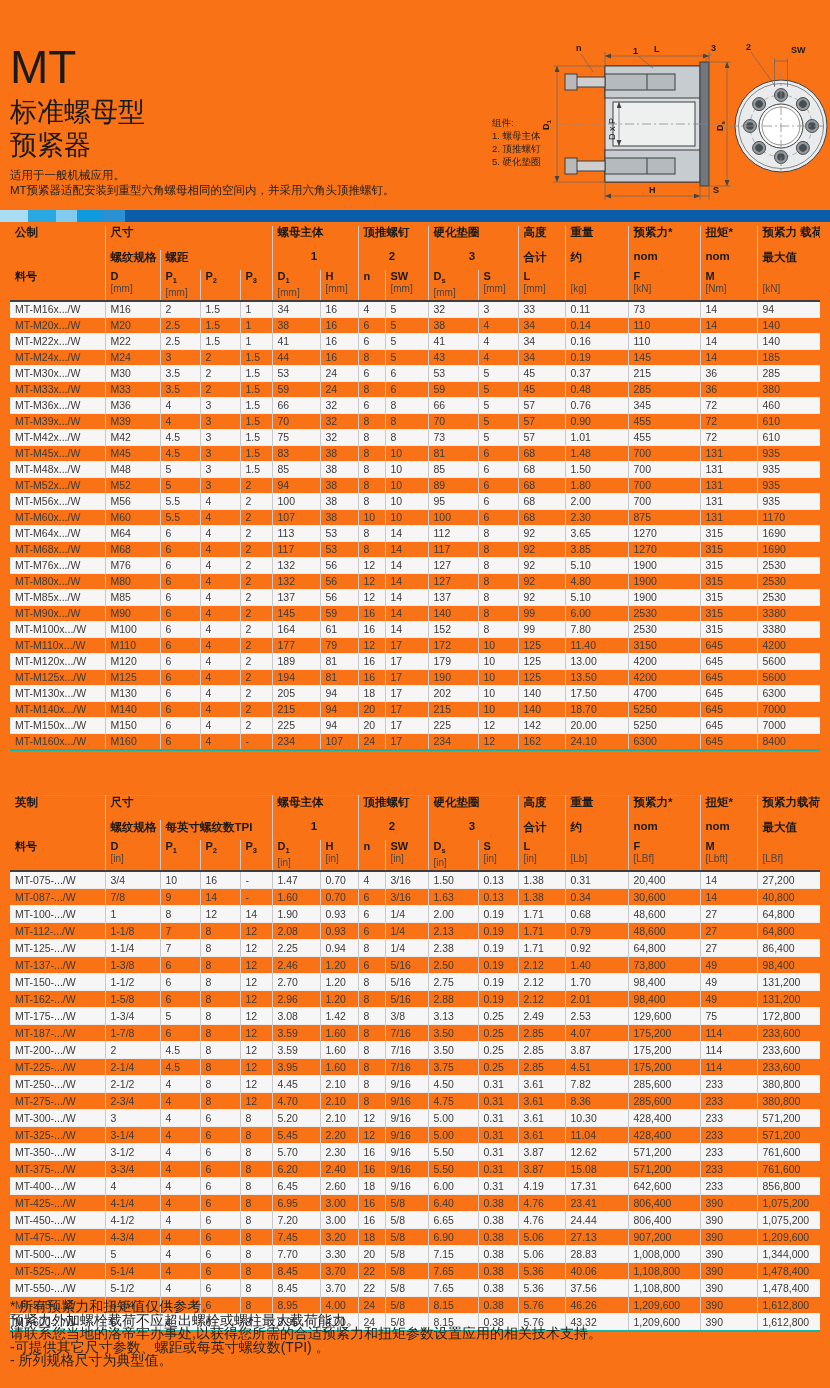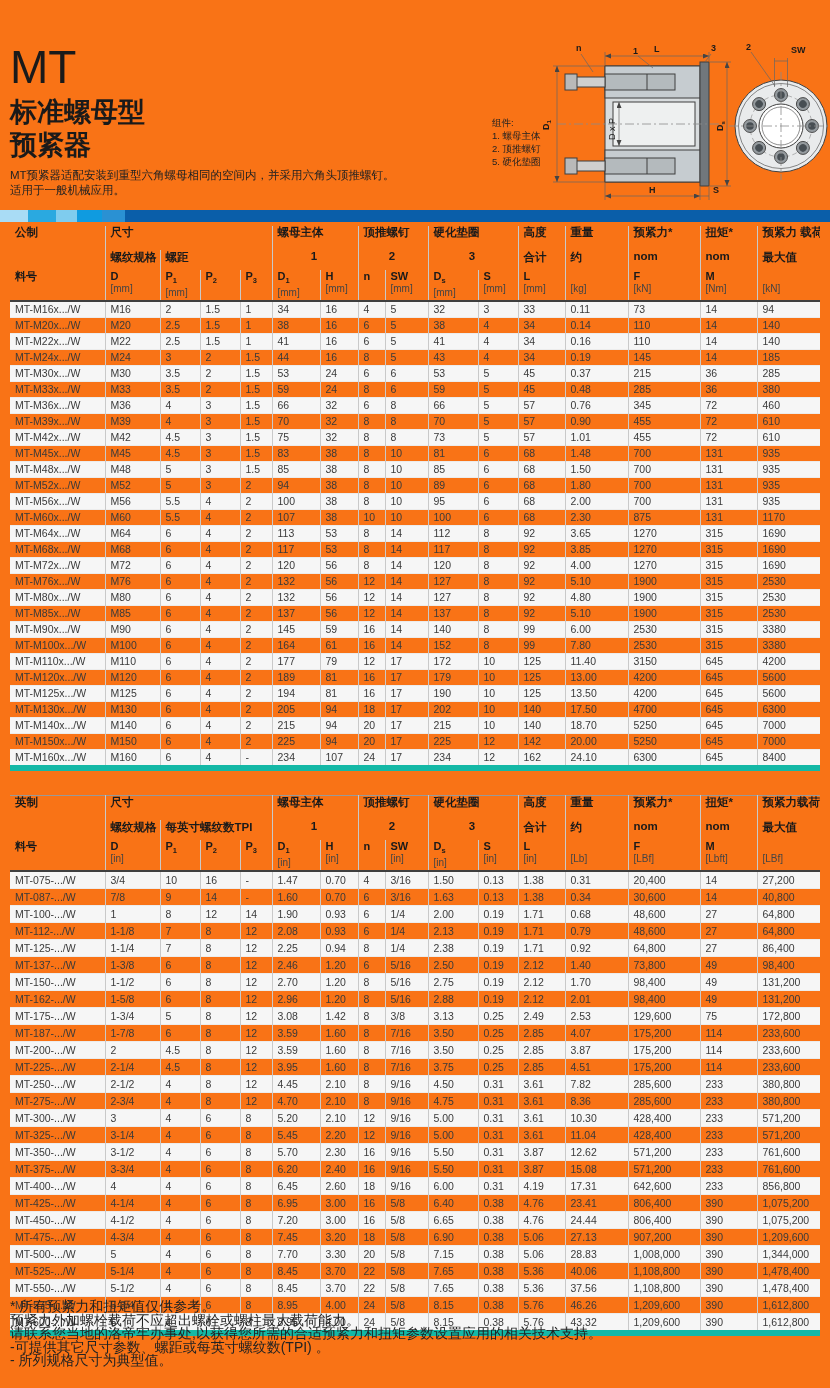--- a/index.html
+++ b/index.html
@@ -1,35 +1,35 @@
 <!DOCTYPE html>
 <html><head>
 <meta charset="utf-8">
 <style>
   html,body{margin:0;padding:0;background:#fff;}
   body{font-family:"Liberation Sans","DejaVu Sans",sans-serif;color:#1a1a1a;}
   .page{position:relative;width:830px;height:1388px;background:#f97316;overflow:hidden;}
 
   .title{position:absolute;left:10px;top:44px;font-size:46px;font-weight:400;line-height:46px;}
-  .subtitle{position:absolute;left:10px;top:96px;font-size:27px;line-height:33px;font-weight:700;}
+  .subtitle{position:absolute;left:10px;top:96px;font-size:27px;line-height:33px;font-weight:400;}
   .desc{position:absolute;left:10px;top:168px;font-size:11.5px;line-height:15px;color:#222;}
 
   .legend{position:absolute;left:492px;top:116px;font-size:9.5px;line-height:13px;color:#222;}
   .drawing{position:absolute;left:535px;top:40px;}
   .drawing text{font-family:"Liberation Sans","DejaVu Sans",sans-serif;}
 
   .bar{position:absolute;left:0;top:210px;width:830px;height:12px;display:flex;}
   .bar div{height:12px;}
 
   .tablewrap{position:absolute;left:10px;width:810px;}
   #metric-host{top:226px;}
   #imperial-host{top:766px;margin-top:29px;}
   #imperial-host table{border-top:1px solid #999;}
 
-  table.spec{border-collapse:collapse;table-layout:fixed;width:810px;border-bottom:6px solid #14b8a6;}
+  table.spec{border-collapse:collapse;table-layout:fixed;width:810px;border-bottom:2px solid #14b8a6;}
   table.spec th,table.spec td{padding:0 2px 0 5px;text-align:left;vertical-align:top;overflow:hidden;white-space:nowrap;}
   th.h1{font-size:11.5px;font-weight:bold;height:24px;padding-top:5px;white-space:pre-line;line-height:12.5px;}
   th.h2{font-size:11.5px;font-weight:bold;height:20px;padding-top:2px;}
   th.h2.ctr{text-align:center;padding-left:0;}
   th.h3{height:30px;padding-top:2px;}
   th.h3 .sym{display:block;font-size:11px;font-weight:bold;line-height:13px;min-height:13px;}
   th.h3 .sym sub{font-size:7.5px;}
   th.h3 .unit{display:block;font-size:10px;font-weight:normal;color:#444;line-height:12px;}
   thead tr:last-child th{border-bottom:2px solid #3f3f3f;}
   td{font-size:10.5px;color:#3a3a3a;height:15px;line-height:15px;}
@@ -43,22 +43,22 @@
 </head>
 <body>
 <div class="page">
 
   <div class="title">MT</div>
   <div class="subtitle">
     <div>标准螺母型</div>
     <div>预紧器</div>
   </div>
   <div class="desc">
+    <div>适用于一般机械应用。</div>
     <div>MT预紧器适配安装到重型六角螺母相同的空间内，并采用六角头顶推螺钉。</div>
-    <div>适用于一般机械应用。</div>
   </div>
 
   <div class="legend">
     <div>组件:</div>
     <div>1. 螺母主体</div>
     <div>2. 顶推螺钉</div>
     <div>5. 硬化垫圈</div>
   </div>
 
   <svg class="drawing" width="295" height="170" viewBox="0 0 295 170">
@@ -559,38 +559,20 @@
             <td class="bl">14</td>
             <td class="bl">117</td>
             <td class="bl">8</td>
             <td class="bl">92</td>
             <td class="bl">3.85</td>
             <td class="bl">1270</td>
             <td class="bl">315</td>
             <td class="bl">1690</td>
           </tr>
           <tr>
-            <td>MT-M72x.../W</td>
-            <td class="bl">M72</td>
-            <td class="bl">6</td>
-            <td class="bl">4</td>
-            <td class="bl">2</td>
-            <td class="bl">120</td>
-            <td class="bl">56</td>
-            <td class="bl">8</td>
-            <td class="bl">14</td>
-            <td class="bl">120</td>
-            <td class="bl">8</td>
-            <td class="bl">92</td>
-            <td class="bl">4.00</td>
-            <td class="bl">1270</td>
-            <td class="bl">315</td>
-            <td class="bl">1690</td>
-          </tr>
-          <tr>
             <td>MT-M76x.../W</td>
             <td class="bl">M76</td>
             <td class="bl">6</td>
             <td class="bl">4</td>
             <td class="bl">2</td>
             <td class="bl">132</td>
             <td class="bl">56</td>
             <td class="bl">12</td>
             <td class="bl">14</td>
             <td class="bl">127</td>

